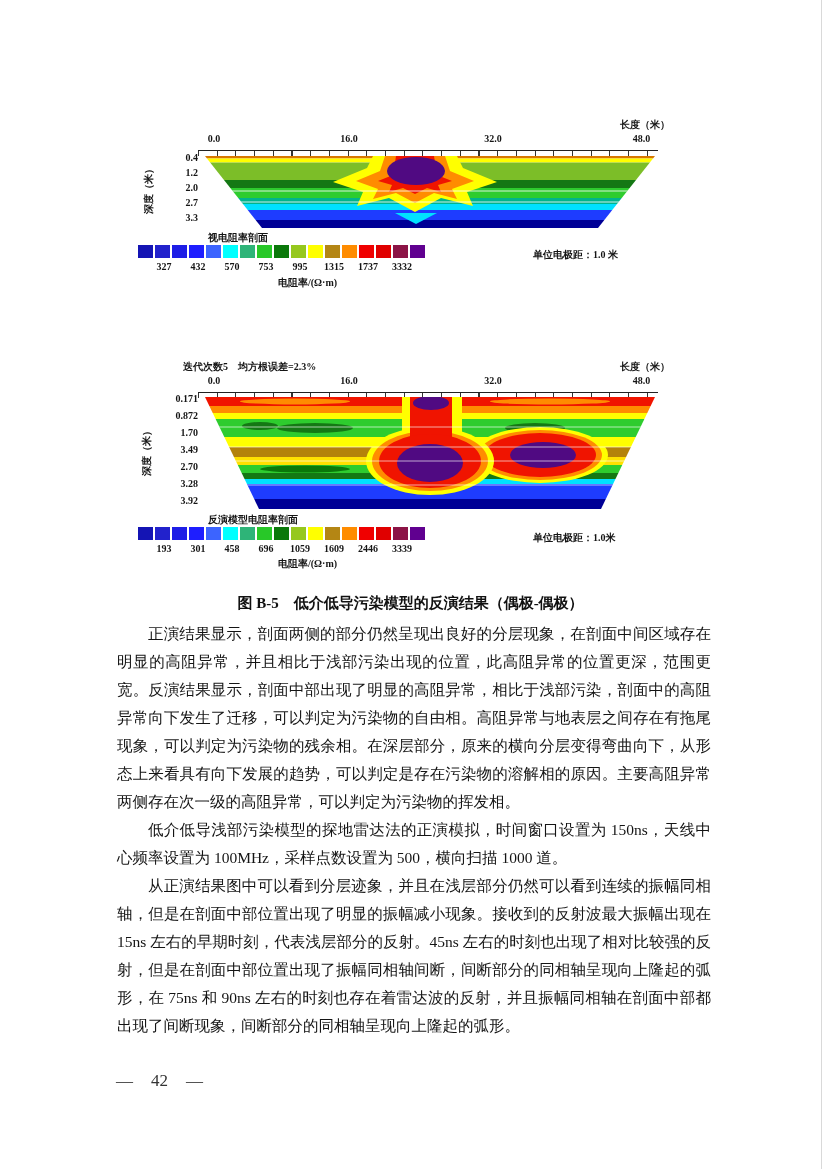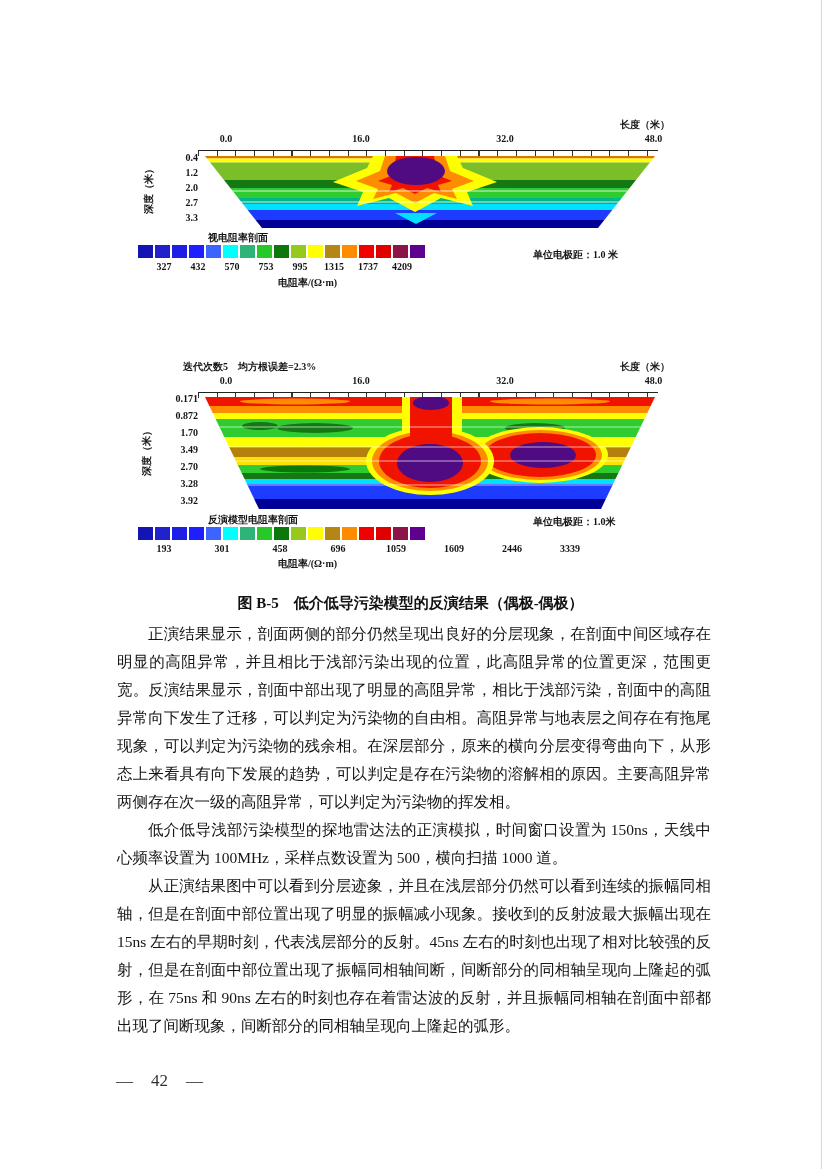--- a/index.html
+++ b/index.html
@@ -5,21 +5,21 @@
   html,body{margin:0;padding:0;background:#fff;}
   .page{
     position:relative;width:822px;height:1169px;background:#ffffff;
     font-family:"Liberation Serif","DejaVu Serif",serif;color:#111;
     overflow:hidden;border-right:1px solid #d9d9d9;box-sizing:border-box;
   }
   
   .fig{position:absolute;font-size:10px;font-weight:700;line-height:1;color:#151515;}
   .fig .lbl{position:absolute;white-space:nowrap;}
   .xticks{position:absolute;height:12px;}
-  .xticks span{position:absolute;transform:translateX(-50%);white-space:nowrap;margin-left:12px;}
+  .xticks span{position:absolute;transform:translateX(-50%);white-space:nowrap;}
   .xticks span:nth-child(1){left:2%;}
   .xticks span:nth-child(2){left:32%;}
   .xticks span:nth-child(3){left:64%;}
   .xticks span:nth-child(4){left:97%;}
   .axisline{
     position:absolute;height:5px;border-top:1.4px solid #222;
     background:repeating-linear-gradient(90deg,#333 0,#333 1px,transparent 1px,transparent 18.7px);
   }
   .yticks{position:absolute;display:flex;flex-direction:column;justify-content:space-between;align-items:flex-end;}
   .depthlbl{position:absolute;transform:rotate(-90deg);transform-origin:center;white-space:nowrap;text-align:center;}
@@ -109,21 +109,21 @@
         <div class="cb-swatch" style="background: rgb(96, 0, 144);"></div>
       </div>
     <div class="cbvals" style="left:10px;top:142px;">
         <span>327</span>
         <span>432</span>
         <span>570</span>
         <span>753</span>
         <span>995</span>
         <span>1315</span>
         <span>1737</span>
-        <span>4209</span>
+        <span>3332</span>
       </div>
     <span class="lbl" style="left:150px;top:158px;">电阻率/(Ω·m)</span>
     <span class="lbl" style="left:405px;top:130px;">单位电极距：1.0 米</span>
   </div>
 
 
   <div class="fig" style="left:128px;top:358px;width:566px;height:235px;">
     <span class="lbl" style="left:55px;top:4px;font-size:10px;">迭代次数5　均方根误差=2.3%</span>
     <span class="lbl" style="right:24px;top:4px;">长度（米）</span>
     <div class="xticks" style="left:77px;top:18px;width:450px;">
@@ -203,32 +203,32 @@
         <div class="cb-swatch" style="background: rgb(10, 120, 10);"></div>
         <div class="cb-swatch" style="background: rgb(150, 200, 30);"></div>
         <div class="cb-swatch" style="background: rgb(255, 255, 0);"></div>
         <div class="cb-swatch" style="background: rgb(180, 134, 20);"></div>
         <div class="cb-swatch" style="background: rgb(255, 140, 0);"></div>
         <div class="cb-swatch" style="background: rgb(240, 0, 0);"></div>
         <div class="cb-swatch" style="background: rgb(224, 0, 0);"></div>
         <div class="cb-swatch" style="background: rgb(140, 20, 70);"></div>
         <div class="cb-swatch" style="background: rgb(96, 0, 144);"></div>
       </div>
-    <div class="cbvals" style="left:10px;top:186px;gap:24px;">
+    <div class="cbvals" style="left:10px;top:186px;">
         <span>193</span>
         <span>301</span>
         <span>458</span>
         <span>696</span>
         <span>1059</span>
         <span>1609</span>
         <span>2446</span>
         <span>3339</span>
       </div>
     <span class="lbl" style="left:150px;top:201px;">电阻率/(Ω·m)</span>
-    <span class="lbl" style="left:405px;top:159px;">单位电极距：1.0米</span>
+    <span class="lbl" style="left:405px;top:175px;">单位电极距：1.0米</span>
   </div>
 
   <div class="caption" style="top:594px;">图 B-5　低介低导污染模型的反演结果（偶极-偶极）</div>
 
   <div class="bodytext">
       <p>正演结果显示，剖面两侧的部分仍然呈现出良好的分层现象，在剖面中间区域存在明显的高阻异常，并且相比于浅部污染出现的位置，此高阻异常的位置更深，范围更宽。反演结果显示，剖面中部出现了明显的高阻异常，相比于浅部污染，剖面中的高阻异常向下发生了迁移，可以判定为污染物的自由相。高阻异常与地表层之间存在有拖尾现象，可以判定为污染物的残余相。在深层部分，原来的横向分层变得弯曲向下，从形态上来看具有向下发展的趋势，可以判定是存在污染物的溶解相的原因。主要高阻异常两侧存在次一级的高阻异常，可以判定为污染物的挥发相。</p>
       <p>低介低导浅部污染模型的探地雷达法的正演模拟，时间窗口设置为 150ns，天线中心频率设置为 100MHz，采样点数设置为 500，横向扫描 1000 道。</p>
       <p>从正演结果图中可以看到分层迹象，并且在浅层部分仍然可以看到连续的振幅同相轴，但是在剖面中部位置出现了明显的振幅减小现象。接收到的反射波最大振幅出现在 15ns 左右的早期时刻，代表浅层部分的反射。45ns 左右的时刻也出现了相对比较强的反射，但是在剖面中部位置出现了振幅同相轴间断，间断部分的同相轴呈现向上隆起的弧形，在 75ns 和 90ns 左右的时刻也存在着雷达波的反射，并且振幅同相轴在剖面中部都出现了间断现象，间断部分的同相轴呈现向上隆起的弧形。</p>
     </div>
 

